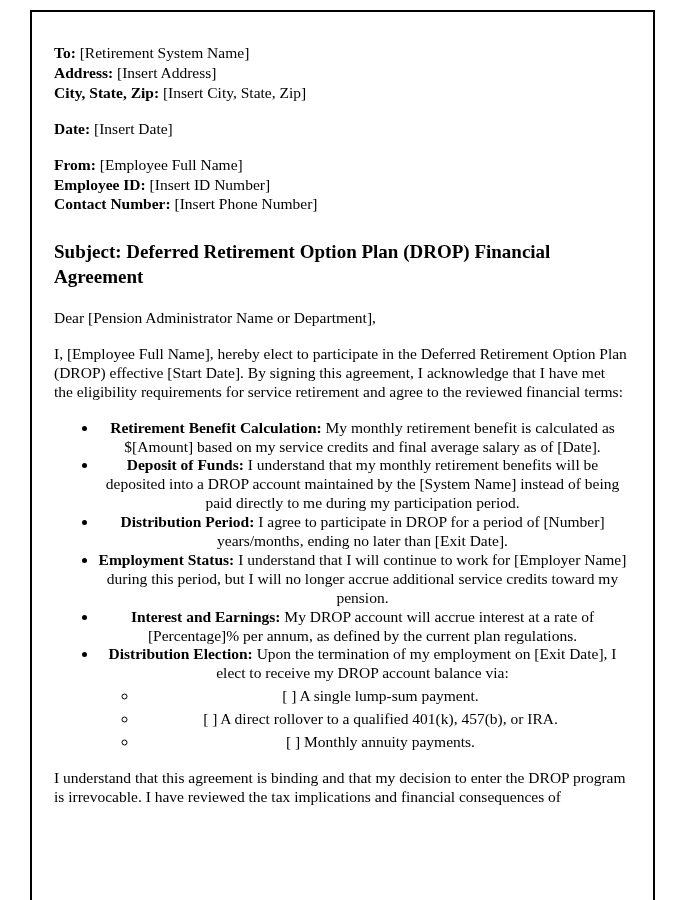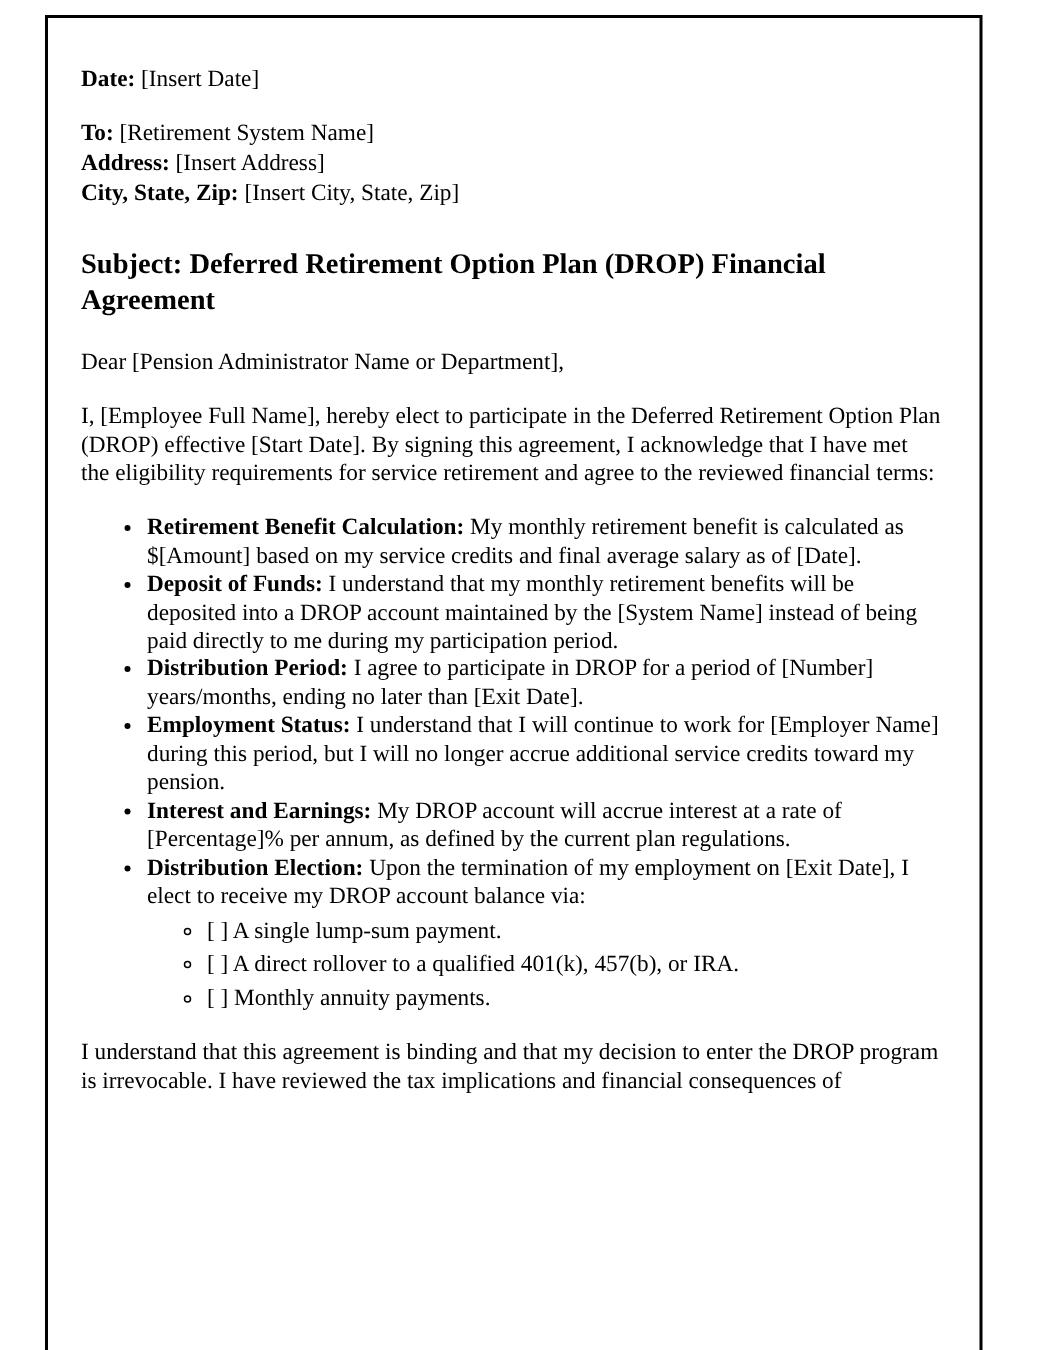--- a/index.html
+++ b/index.html
@@ -30,45 +30,51 @@
     font-size: 19px;
     line-height: 1.28;
     margin: 26px 0 20px 0;
     font-weight: bold;
   }
   p.body-para { margin: 0 0 17px 0; }
   ul.terms {
     margin: 0 0 17px 0;
     padding-left: 44px;
     list-style: disc;
+    text-align: center;
   }
   ul.terms > li { margin: 0; }
   .term-label { font-weight: bold; }
   ul.options {
     list-style: circle;
     padding-left: 36px;
     margin: 0;
   }
   ul.options > li { margin: 4px; }
 </style>
 </head>
 <body>
 
 <div class="page">
 
   <div class="meta-group">
-    <p><span class="meta-label">Date:</span> <span>[Insert Date]</span></p>
-  </div>
-
-  <div class="meta-group">
     <p><span class="meta-label">To:</span> <span>[Retirement System Name]</span></p>
     <p><span class="meta-label">Address:</span> <span>[Insert Address]</span></p>
     <p><span class="meta-label">City, State, Zip:</span> <span>[Insert City, State, Zip]</span></p>
   </div>
 
+  <div class="meta-group">
+    <p><span class="meta-label">Date:</span> <span>[Insert Date]</span></p>
+  </div>
+
+  <div class="meta-group">
+    <p><span class="meta-label">From:</span> <span>[Employee Full Name]</span></p>
+    <p><span class="meta-label">Employee ID:</span> <span>[Insert ID Number]</span></p>
+    <p><span class="meta-label">Contact Number:</span> <span>[Insert Phone Number]</span></p>
+  </div>
 
   <h1 class="subject">Subject: Deferred Retirement Option Plan (DROP) Financial Agreement</h1>
 
   <p class="body-para">Dear [Pension Administrator Name or Department],</p>
 
   <p class="body-para">I, [Employee Full Name], hereby elect to participate in the Deferred Retirement Option Plan (DROP) effective [Start Date]. By signing this agreement, I acknowledge that I have met the eligibility requirements for service retirement and agree to the reviewed financial terms:</p>
 
   <ul class="terms">
     <li><span class="term-label">Retirement Benefit Calculation:</span> <span>My monthly retirement benefit is calculated as $[Amount] based on my service credits and final average salary as of [Date].</span></li>
     <li><span class="term-label">Deposit of Funds:</span> <span>I understand that my monthly retirement benefits will be deposited into a DROP account maintained by the [System Name] instead of being paid directly to me during my participation period.</span></li>

